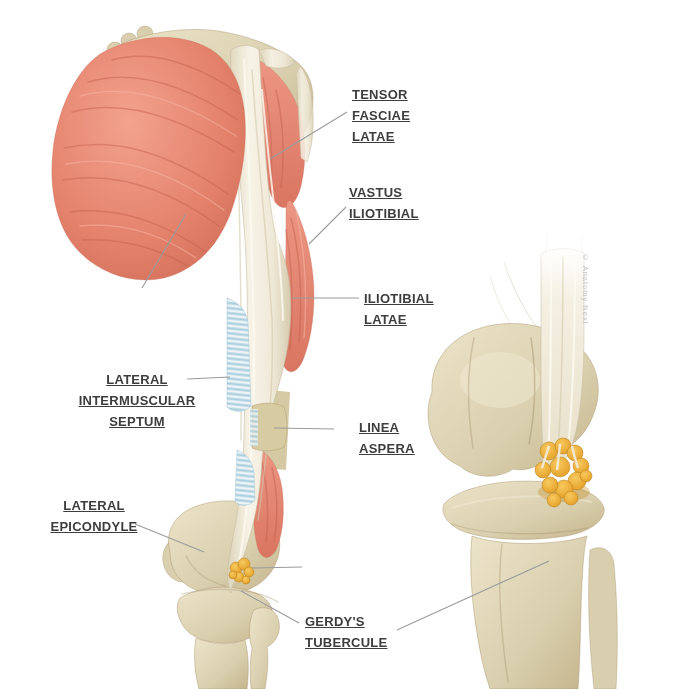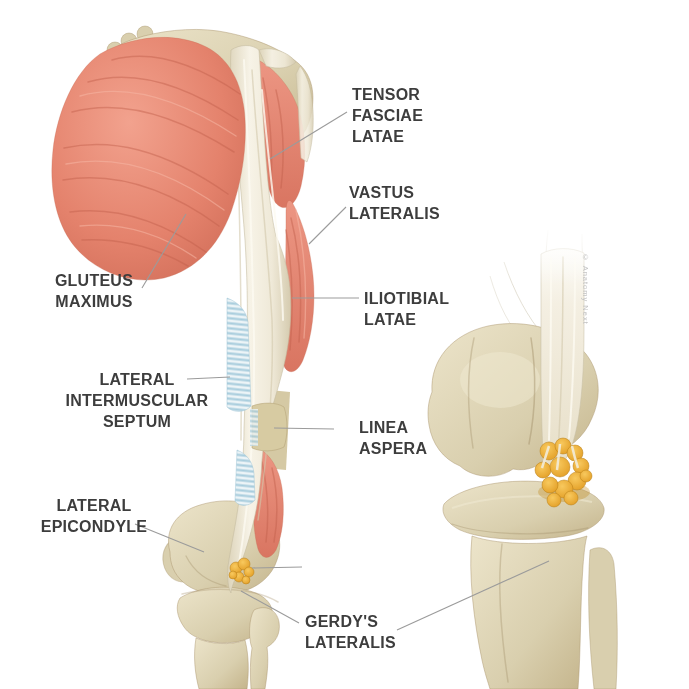--- a/index.html
+++ b/index.html
@@ -3,25 +3,26 @@
 <meta charset="utf-8">
 <style>
   html,body{margin:0;padding:0;background:#ffffff;}
   body{width:689px;height:689px;font-family:"Liberation Sans",sans-serif;}
   .stage{position:relative;width:689px;height:689px;background:#fff;overflow:hidden;}
   svg.art{position:absolute;left:0;top:0;width:689px;height:689px;}
 
   .label{
     position:absolute;
     white-space:pre-line;
-    font-size:16px;
+    font-size:13px;
     font-weight:600;
     line-height:21px;
     letter-spacing:.25px;
     color:var(--label_text,#3d3d3d);
+    text-decoration:underline;
   }
   .align-center{text-align:center;}
 
   .credit{
     position:absolute;
     writing-mode:vertical-rl;
     font-size:7.5px;
     letter-spacing:1px;
     color:#c3c3c3;
   }
@@ -241,29 +242,27 @@
       <path class="leader" d="M 302,567 L 252,568"></path>
       <path class="leader" d="M 299,623 L 241,591"></path>
       <path class="leader" d="M 397,630 L 549,561"></path>
     </g>
   </svg>
 
   <div class="label" style="left:352px;top:84px">TENSOR
 FASCIAE
 LATAE</div>
   <div class="label" style="left:349px;top:182px">VASTUS
-LATERALIS</div>
-  <div class="label align-center" style="left:34px;top:270px;width:120px">GLUTEUS
-MAXIMUS</div>
+ILIOTIBIAL</div>
   <div class="label" style="left:364px;top:288px">ILIOTIBIAL
 LATAE</div>
   <div class="label align-center" style="left:57px;top:369px;width:160px">LATERAL
 INTERMUSCULAR
 SEPTUM</div>
   <div class="label" style="left:359px;top:417px">LINEA
 ASPERA</div>
   <div class="label align-center" style="left:34px;top:495px;width:120px">LATERAL
 EPICONDYLE</div>
   <div class="label" style="left:305px;top:611px">GERDY'S
-LATERALIS</div>
+TUBERCULE</div>
 
   <div class="credit" style="left:581px;top:253px">© Anatomy Next</div>
 </div>
 
 </body></html>

